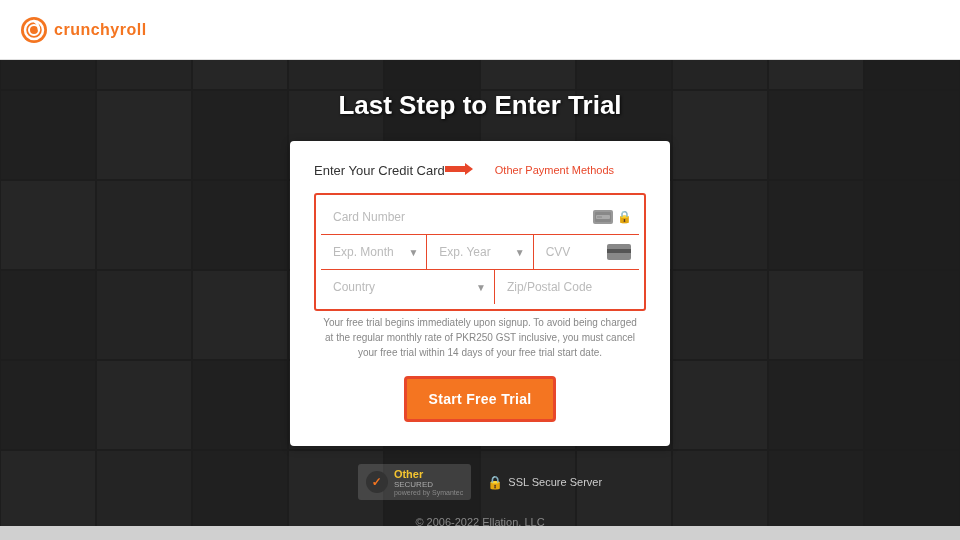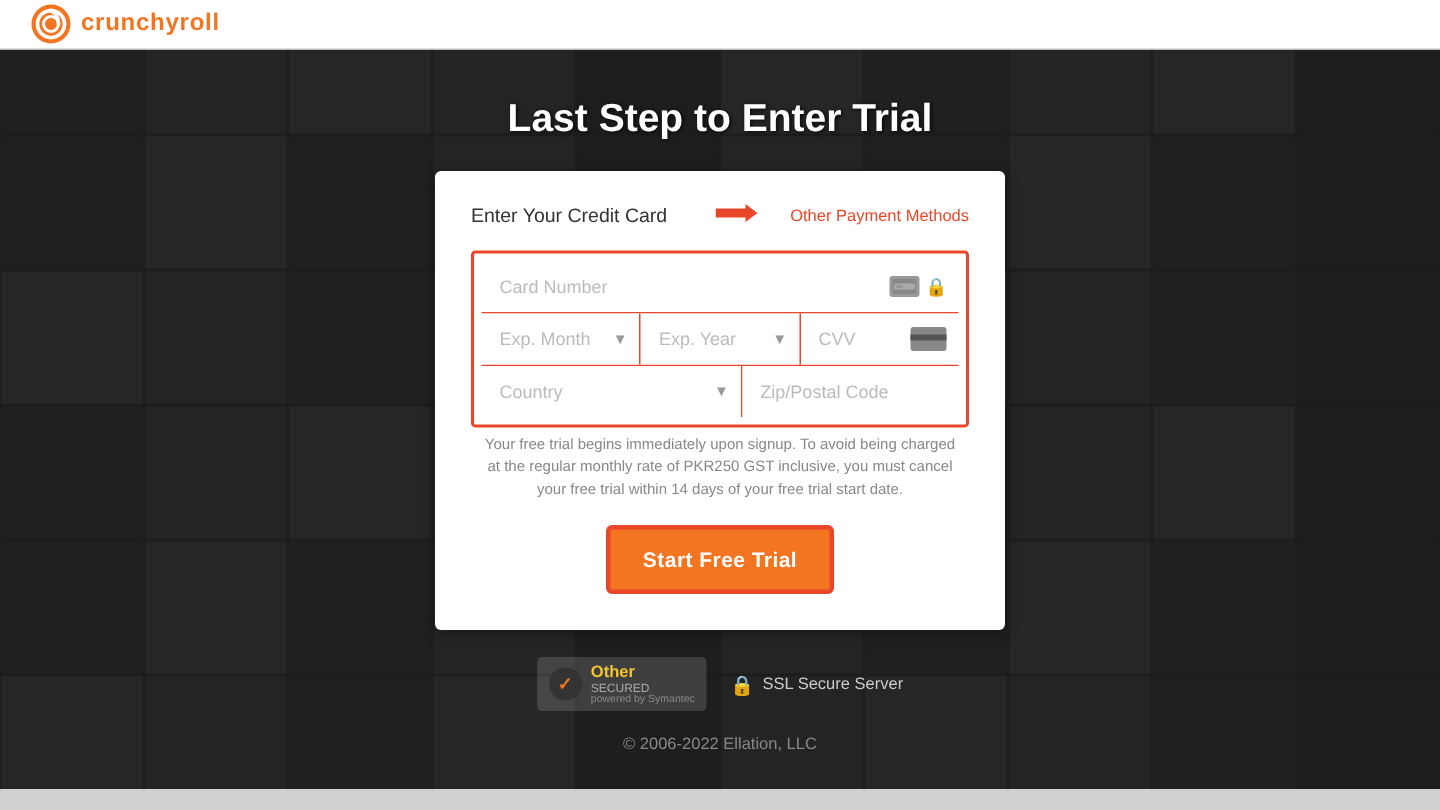--- a/index.html
+++ b/index.html
@@ -28,21 +28,21 @@
     }
     .bg-cell:nth-child(odd) { background: #2a2a2a; }
     .bg-cell:nth-child(3n) { background: #3a3a3a; }
     .bg-cell:nth-child(5n) { background: #252525; }
 
     
     .header {
       position: relative;
       z-index: 10;
       background: #fff;
-      height: 33px;
+      height: 60px;
       display: flex;
       align-items: center;
       padding: 0 20px;
       border-bottom: 1px solid #e0e0e0;
     }
     .logo-area {
       display: flex;
       align-items: center;
       gap: 6px;
     }
@@ -80,21 +80,20 @@
       background: #fff;
       border-radius: 4px;
       width: 380px;
       padding: 20px 24px 24px;
       box-shadow: 0 2px 10px rgba(0,0,0,0.3);
     }
 
     .card-header {
       display: flex;
       align-items: center;
-      justify-content: space-between;
       margin-bottom: 14px;
     }
     .card-header-title {
       font-size: 13px;
       color: #333;
       font-weight: 500;
     }
     .other-payment {
       display: flex;
       align-items: center;

